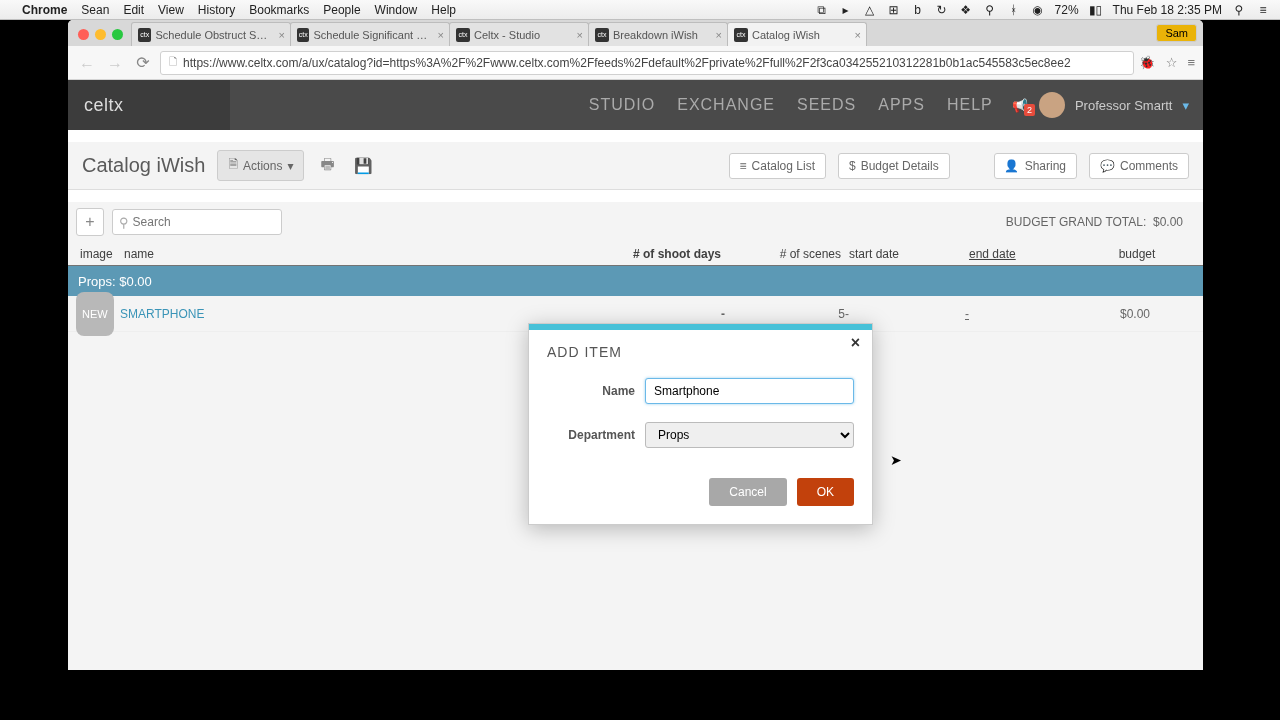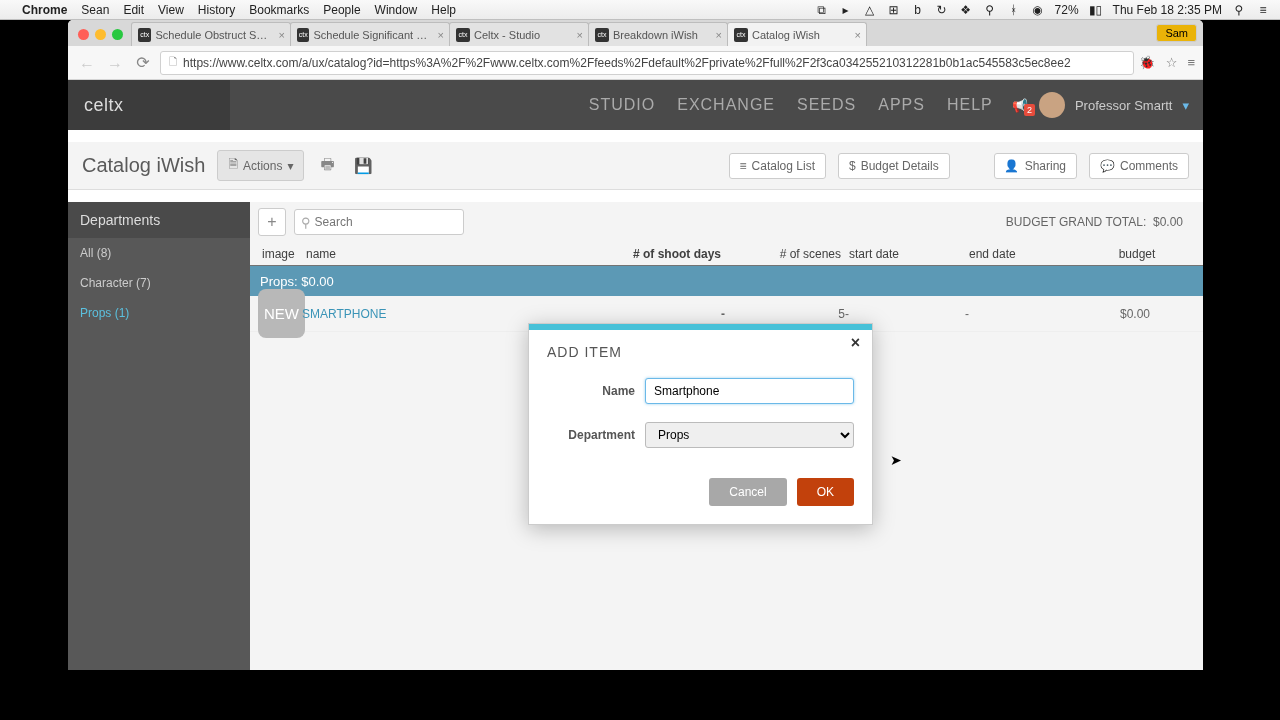--- a/index.html
+++ b/index.html
@@ -63,23 +63,23 @@
 .content { flex:1; display:flex; flex-direction:column; min-width:0;}
 .toolbar { height:40px; display:flex; align-items:center; padding:0 8px; gap:8px; background:#f4f4f4;}
 .toolbar .add-btn{ width:28px; height:28px; border:1px solid #ccc; border-radius:3px; background:#fff; display:flex; align-items:center; justify-content:center; color:#888; font-size:16px;}
 .toolbar .search-wrap{ display:flex; align-items:center; border:1px solid #ccc; background:#fff; border-radius:3px; height:26px; padding:0 6px; gap:4px; min-width: 170px;}
 .toolbar .search-wrap input{ border:none; outline:none; font-size:12px; width:130px;}
 .toolbar .grand{ margin-left:auto; font-size:12px; color:#666; padding-right:12px;}
 .thead { display:flex; font-size:12px; color:#404040; height:24px; align-items:center; border-bottom:1px solid #737373; padding:0 8px;}
 .thead div{ padding:0 4px;}
 .group-row{ background:#5c99b5; color:#fff; height:30px; display:flex; align-items:center; padding:0 10px; font-size:13px;}
 .data-row{ height:36px; display:flex; align-items:center; padding:0 8px; border-bottom:1px solid #eee; font-size:12px; color:#666;}
-.data-row .new-badge{ background:#b8b8b8; color:#fff; font-size:15px; padding:16px 6px; border-radius:8px; margin-right:8px;}
+.data-row .new-badge{ background:#b8b8b8; color:#fff; font-size:11px; padding:16px 6px; border-radius:8px; margin-right:8px;}
 .data-row .item-name{ color:#3a94b7;}
-.col-image{width:44px;} .col-name{flex:1;} .col-shoot{width:120px; text-align:right;font-weight:bold;} .col-scenes{width:120px; text-align:right;} .col-start{width:120px;} .col-end{width:120px;} .col-budget{width:110px; text-align:center; padding-right:10px !important;}
+.col-image{width:44px;} .col-name{flex:1;} .col-shoot{width:120px; text-align:right;font-weight:bold;} .col-scenes{width:120px; text-align:right;} .col-start{width:120px;} .col-end{width:120px;text-decoration:underline;} .col-budget{width:110px; text-align:center; padding-right:10px !important;}
 
 
 .modal { position:absolute; left:460px; top:303px; width:345px; background:#fff; border:1px solid #ccc; box-shadow:0 4px 20px rgba(0,0,0,.25);}
 .modal .bar{height:6px; background:#47c1d8;}
 .modal .inner{ padding:14px 18px 18px;}
 .modal .m-title{ font-size:14px; letter-spacing:1px; color:#555;}
 .modal .close{ position:absolute; top:10px; right:12px; font-size:16px; color:#333; cursor:pointer; font-weight:bold;}
 .modal .row{ display:flex; align-items:center; margin-top:18px;}
 .modal .row label{ width:88px; text-align:right; font-size:12px; color:#555; font-weight:600; margin-right:10px;}
 .modal .row input, .modal .row select{ flex:1; height:26px; border:1px solid #bbb; border-radius:3px; padding:0 8px; font-size:12px;}
@@ -218,26 +218,20 @@
           <span>👤</span>
           <span>Sharing</span>
         </span>
       <span class="pill-btn">
           <span>💬</span>
           <span>Comments</span>
         </span>
     </div>
 
     <div class="main">
-      <div class="sidebar">
-        <div class="sb-title">Departments</div>
-        <div class="sb-item">All (8)</div>
-        <div class="sb-item">Character (7)</div>
-        <div class="sb-item active">Props (1)</div>
-      </div>
 
       <div class="content">
         <div class="toolbar">
           <div class="add-btn">+</div>
           <div class="search-wrap">
             <span style="color:#aaa;">⚲</span>
             <input type="text" placeholder="Search" style="">
           </div>
           <div class="grand">
             <span>BUDGET GRAND TOTAL:</span>&nbsp;&nbsp;<span>$0.00</span>

